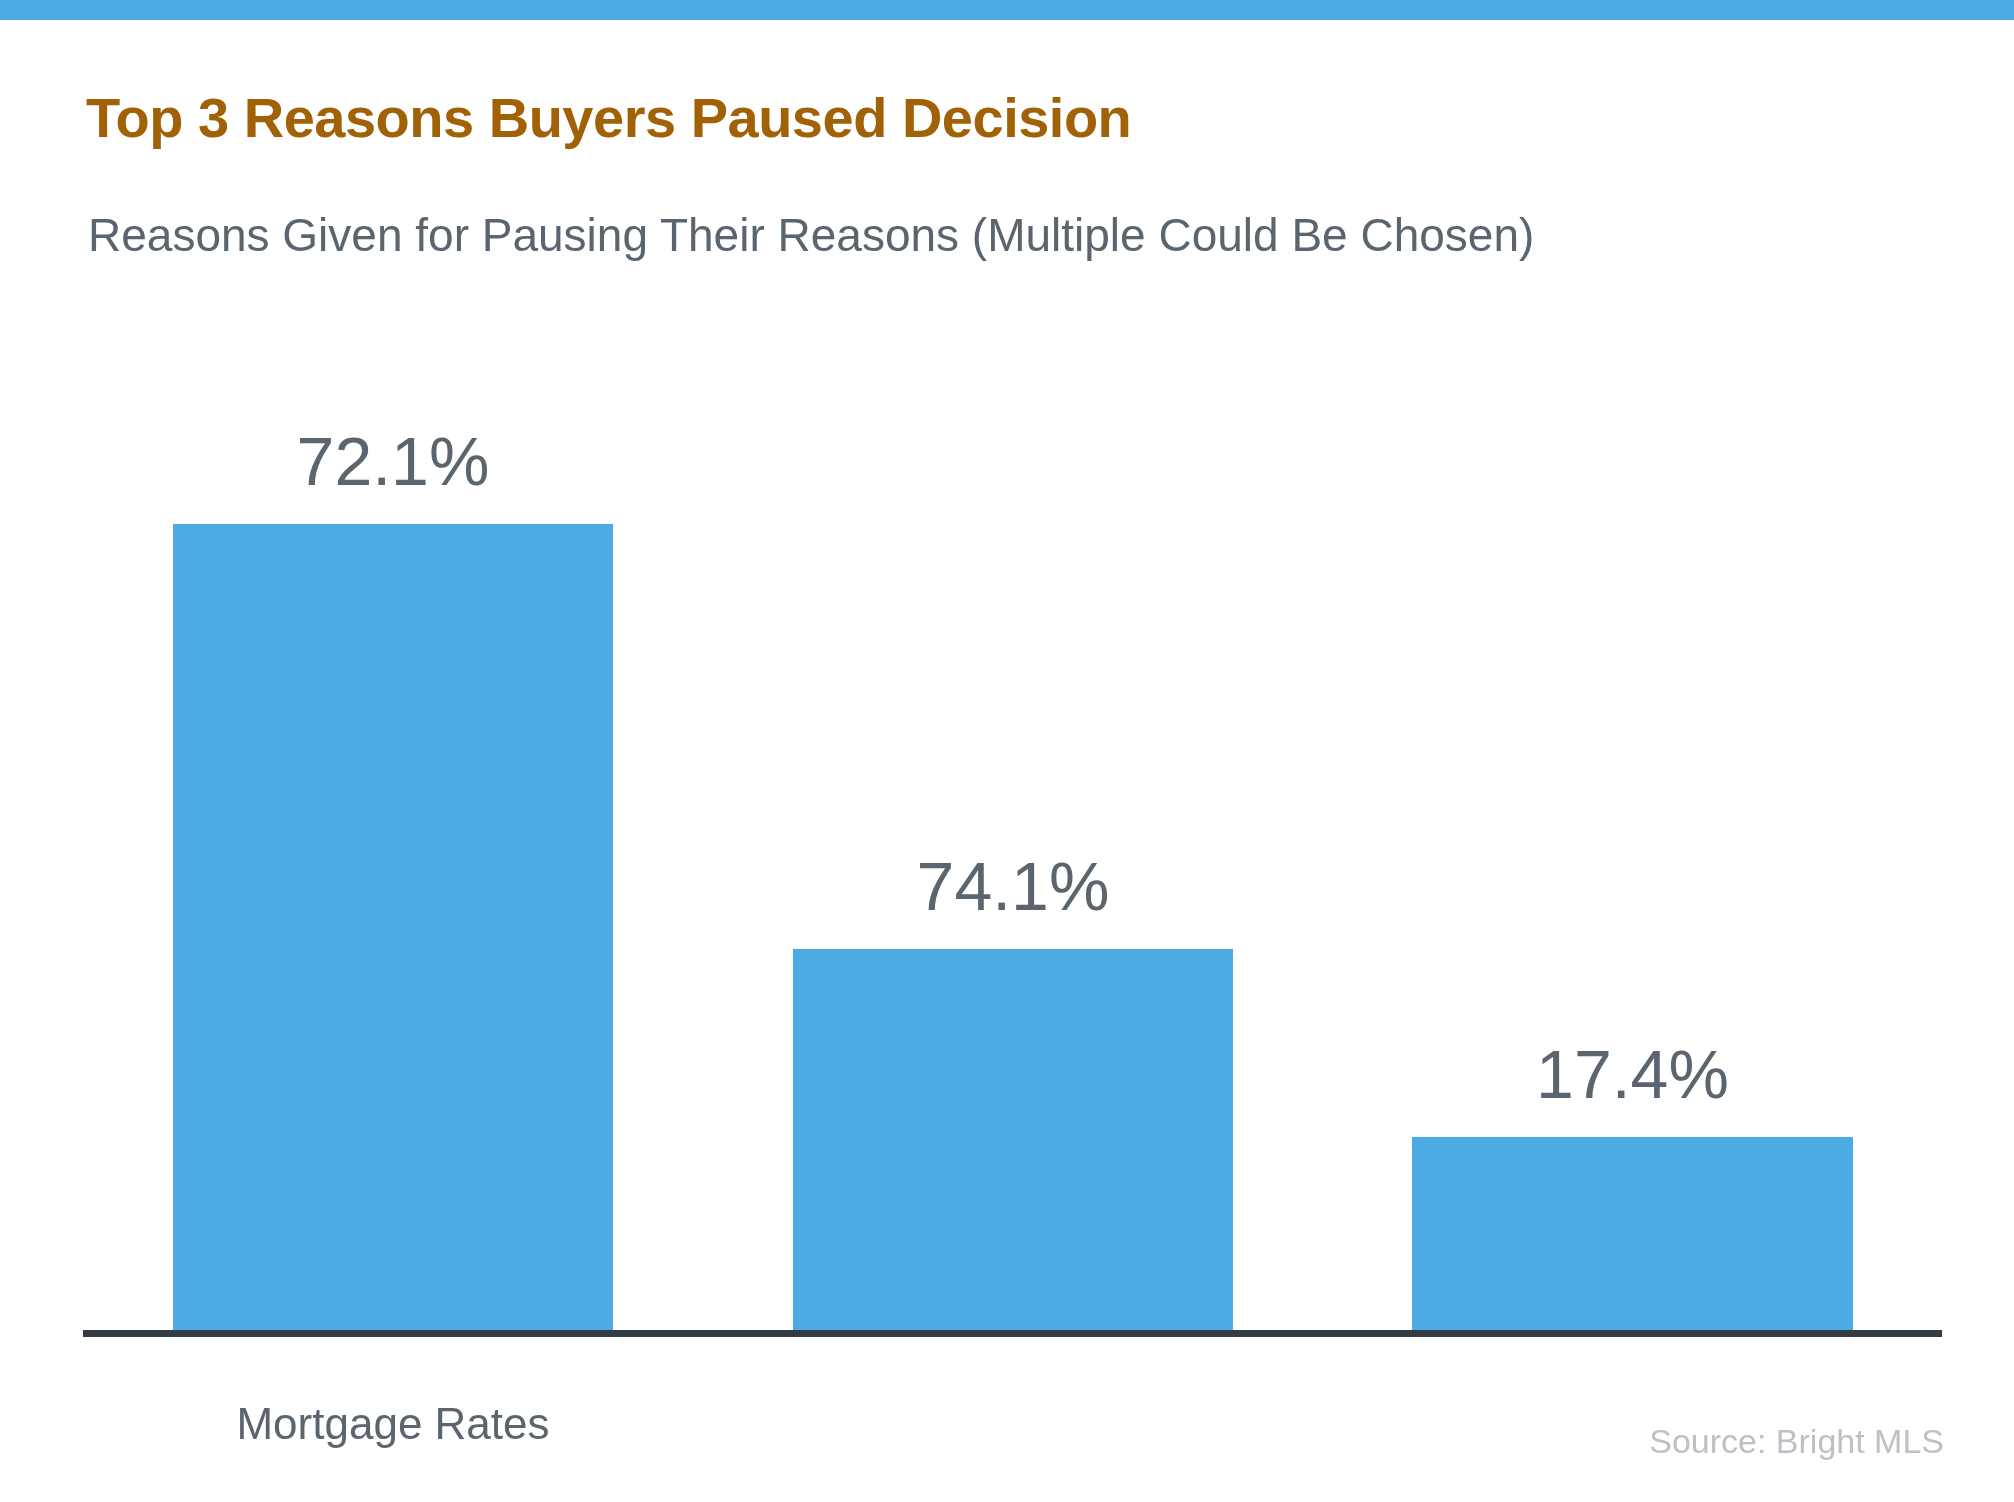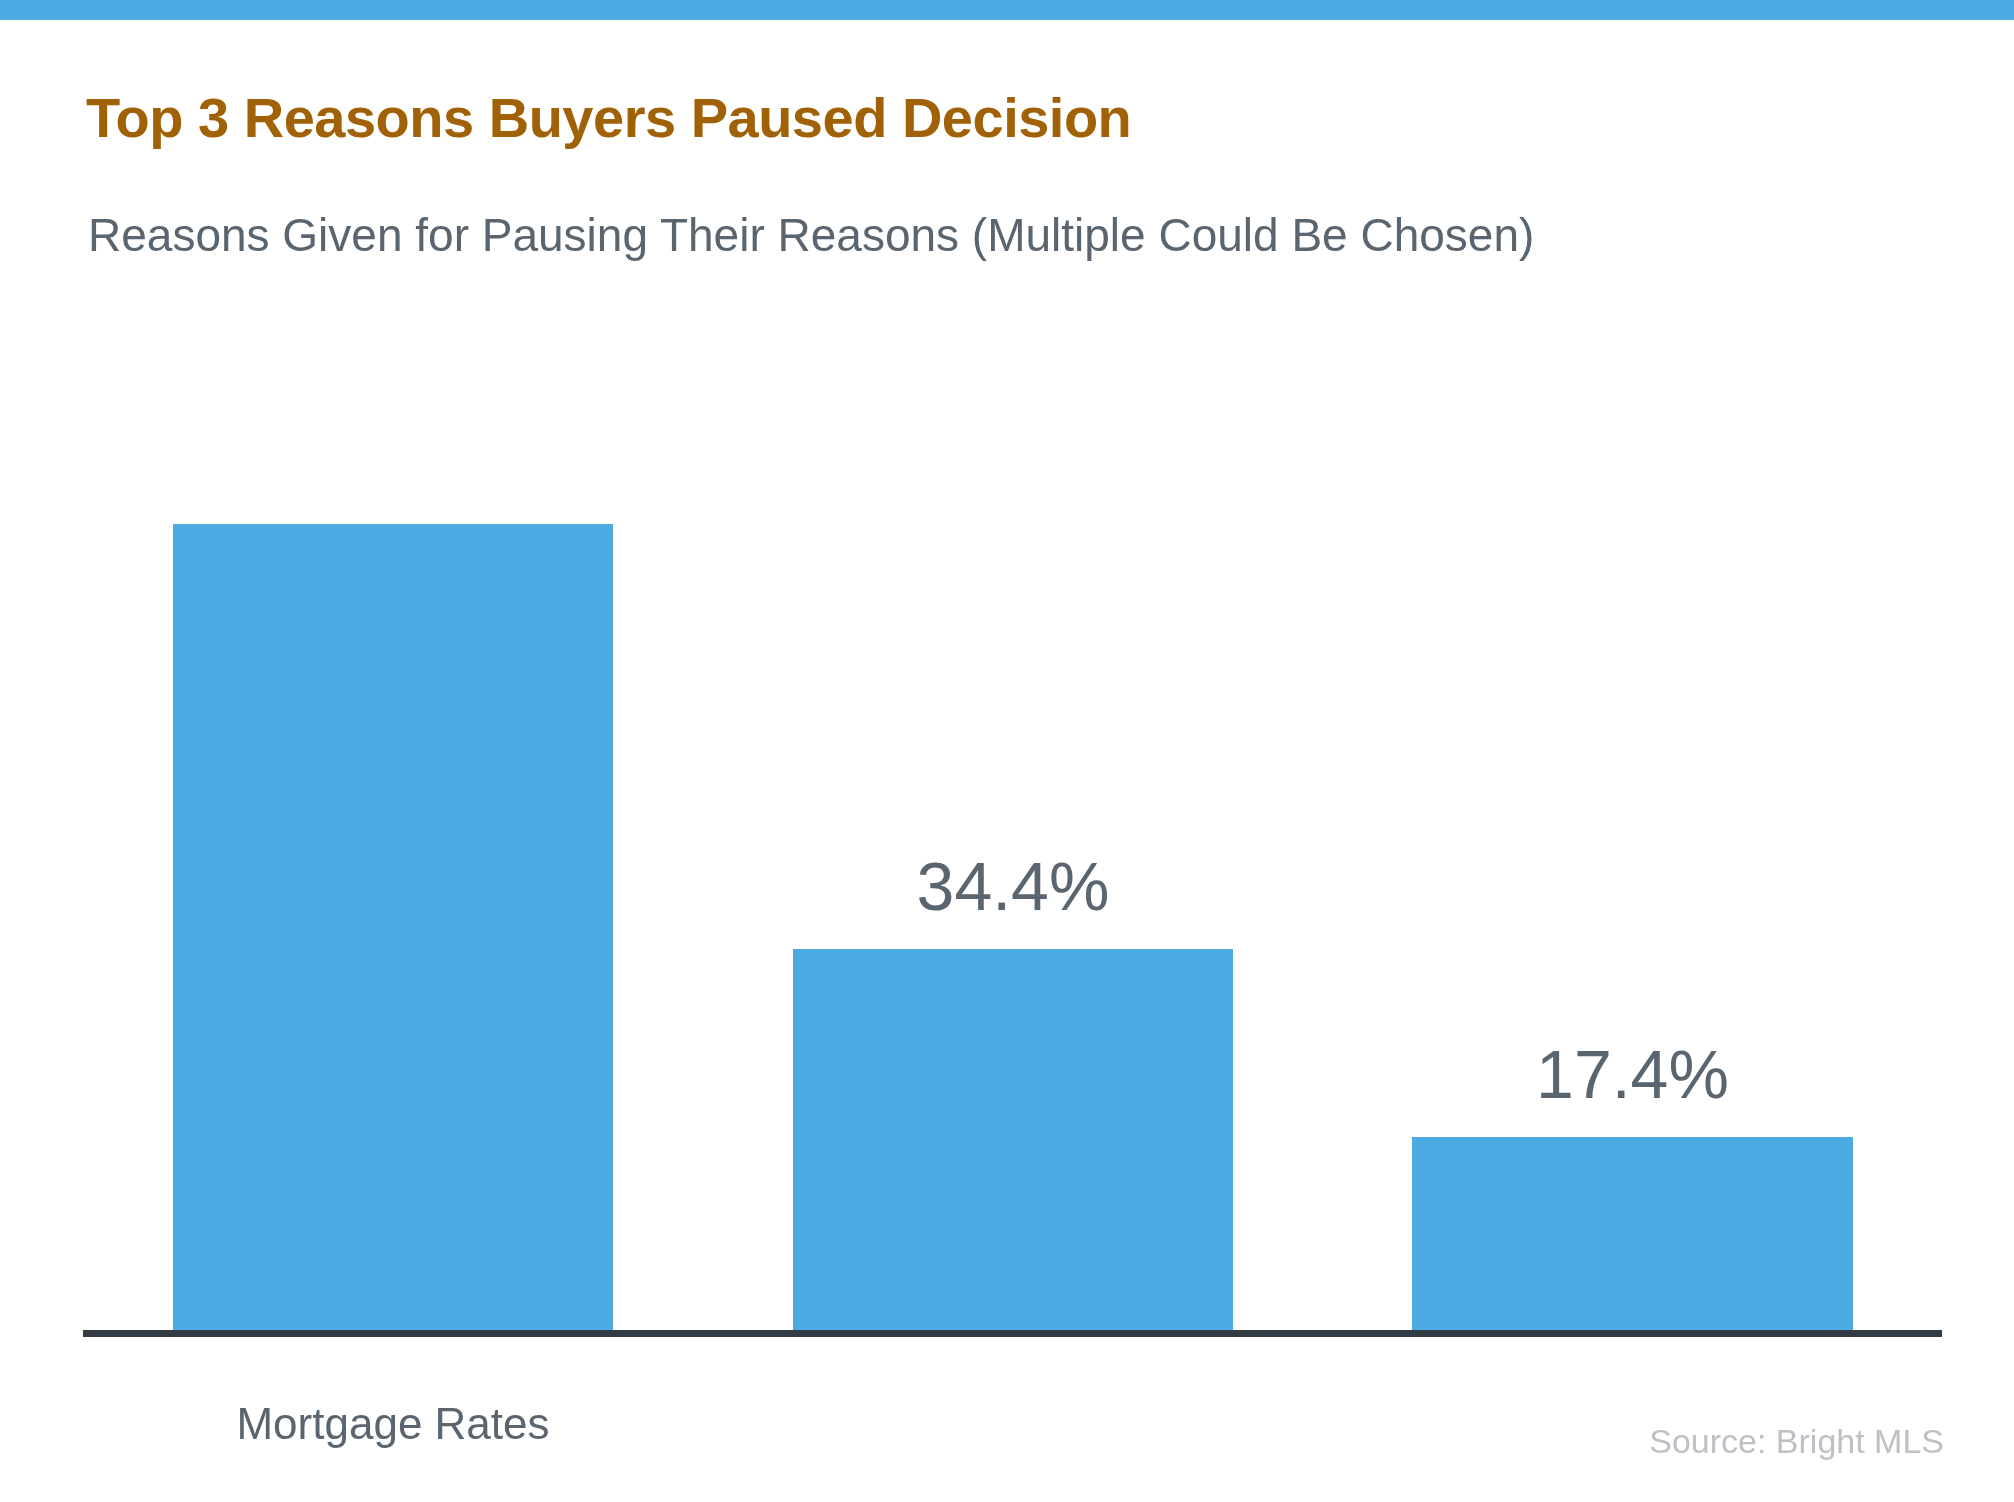--- a/index.html
+++ b/index.html
@@ -100,23 +100,24 @@
 
 <div id="infographic">
 
   <div class="top-accent"></div>
 
   <div class="title">Top 3 Reasons Buyers Paused Decision</div>
   <div class="subtitle">Reasons Given for Pausing Their Reasons (Multiple Could Be Chosen)</div>
 
   <div class="plot">
 
+    <div class="bar-value" style="left:173px; top:427px; width:440px;">72.1%</div>
     <div class="bar" style="left:173px; top:524px; width:440px; height:809px;"></div>
 
-    <div class="bar-value" style="left:793px; top:852px; width:440px;">34.4%</div>
+    <div class="bar-value" style="left:793px; top:852px; width:440px;">74.1%</div>
     <div class="bar" style="left:793px; top:949px; width:440px; height:384px;"></div>
 
     <div class="bar-value" style="left:1412px; top:1040px; width:441px;">17.4%</div>
     <div class="bar" style="left:1412px; top:1137px; width:441px; height:196px;"></div>
 
     <div class="axis-line"></div>
 
     <div class="cat-label" style="left:133px; top:1382px; width:520px;margin-top:20px;">Mortgage Rates</div>
 
   </div>

